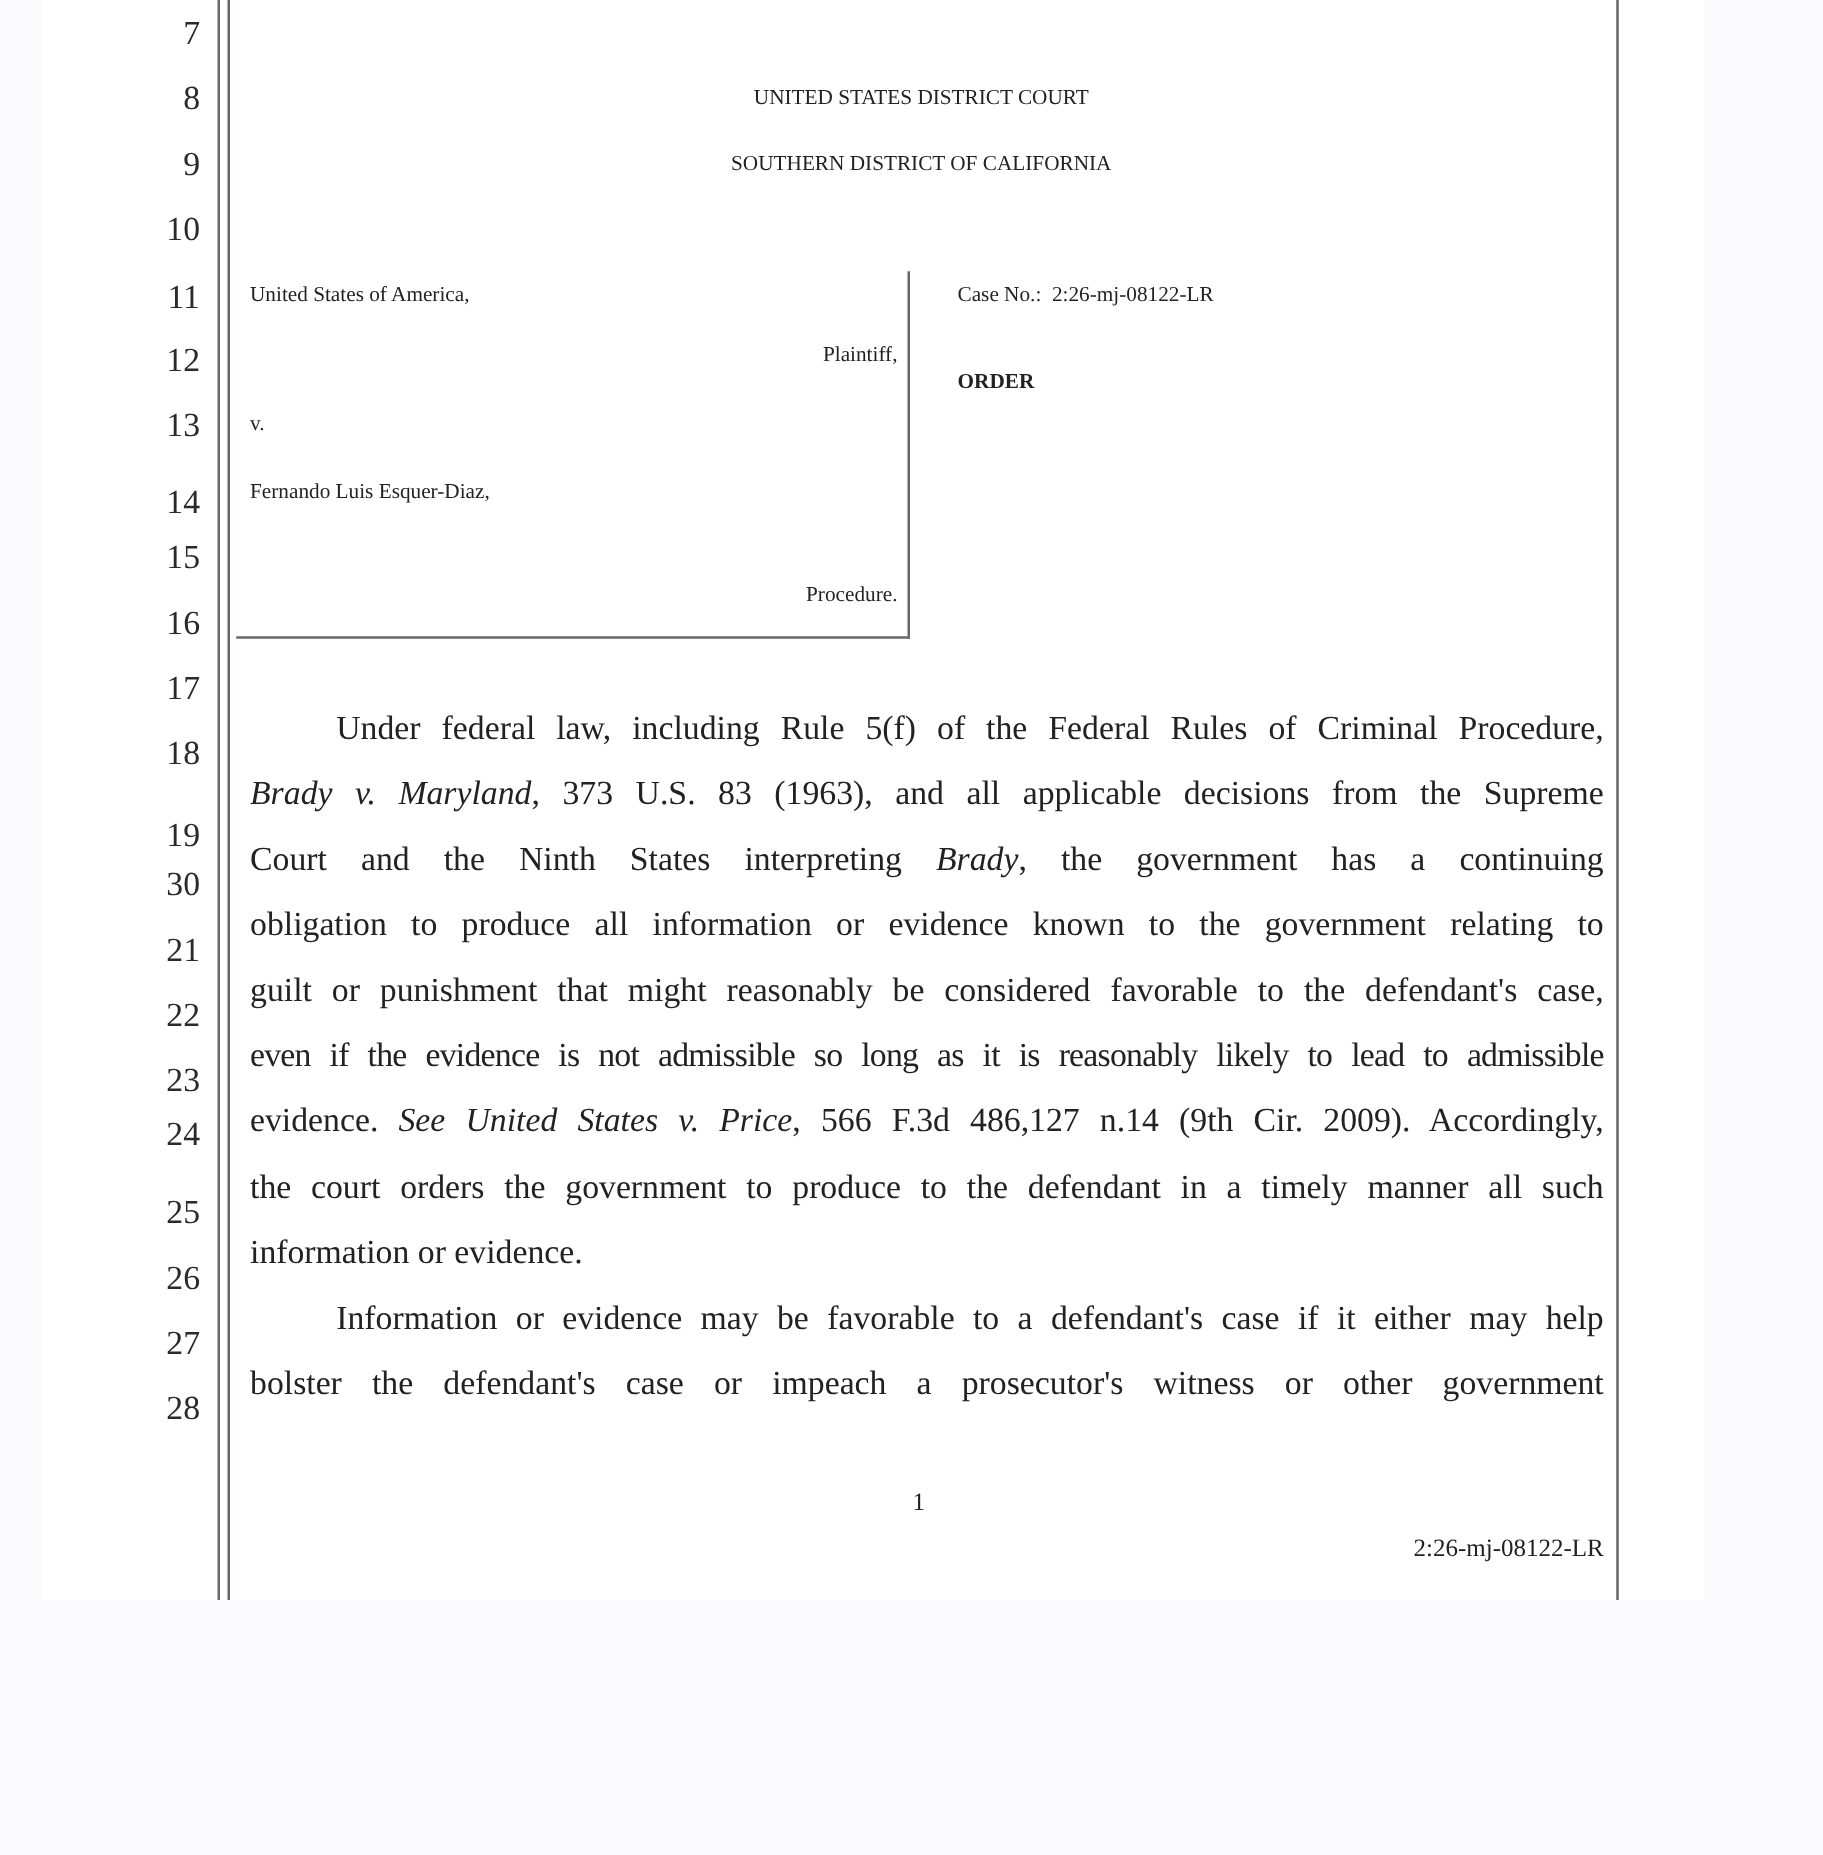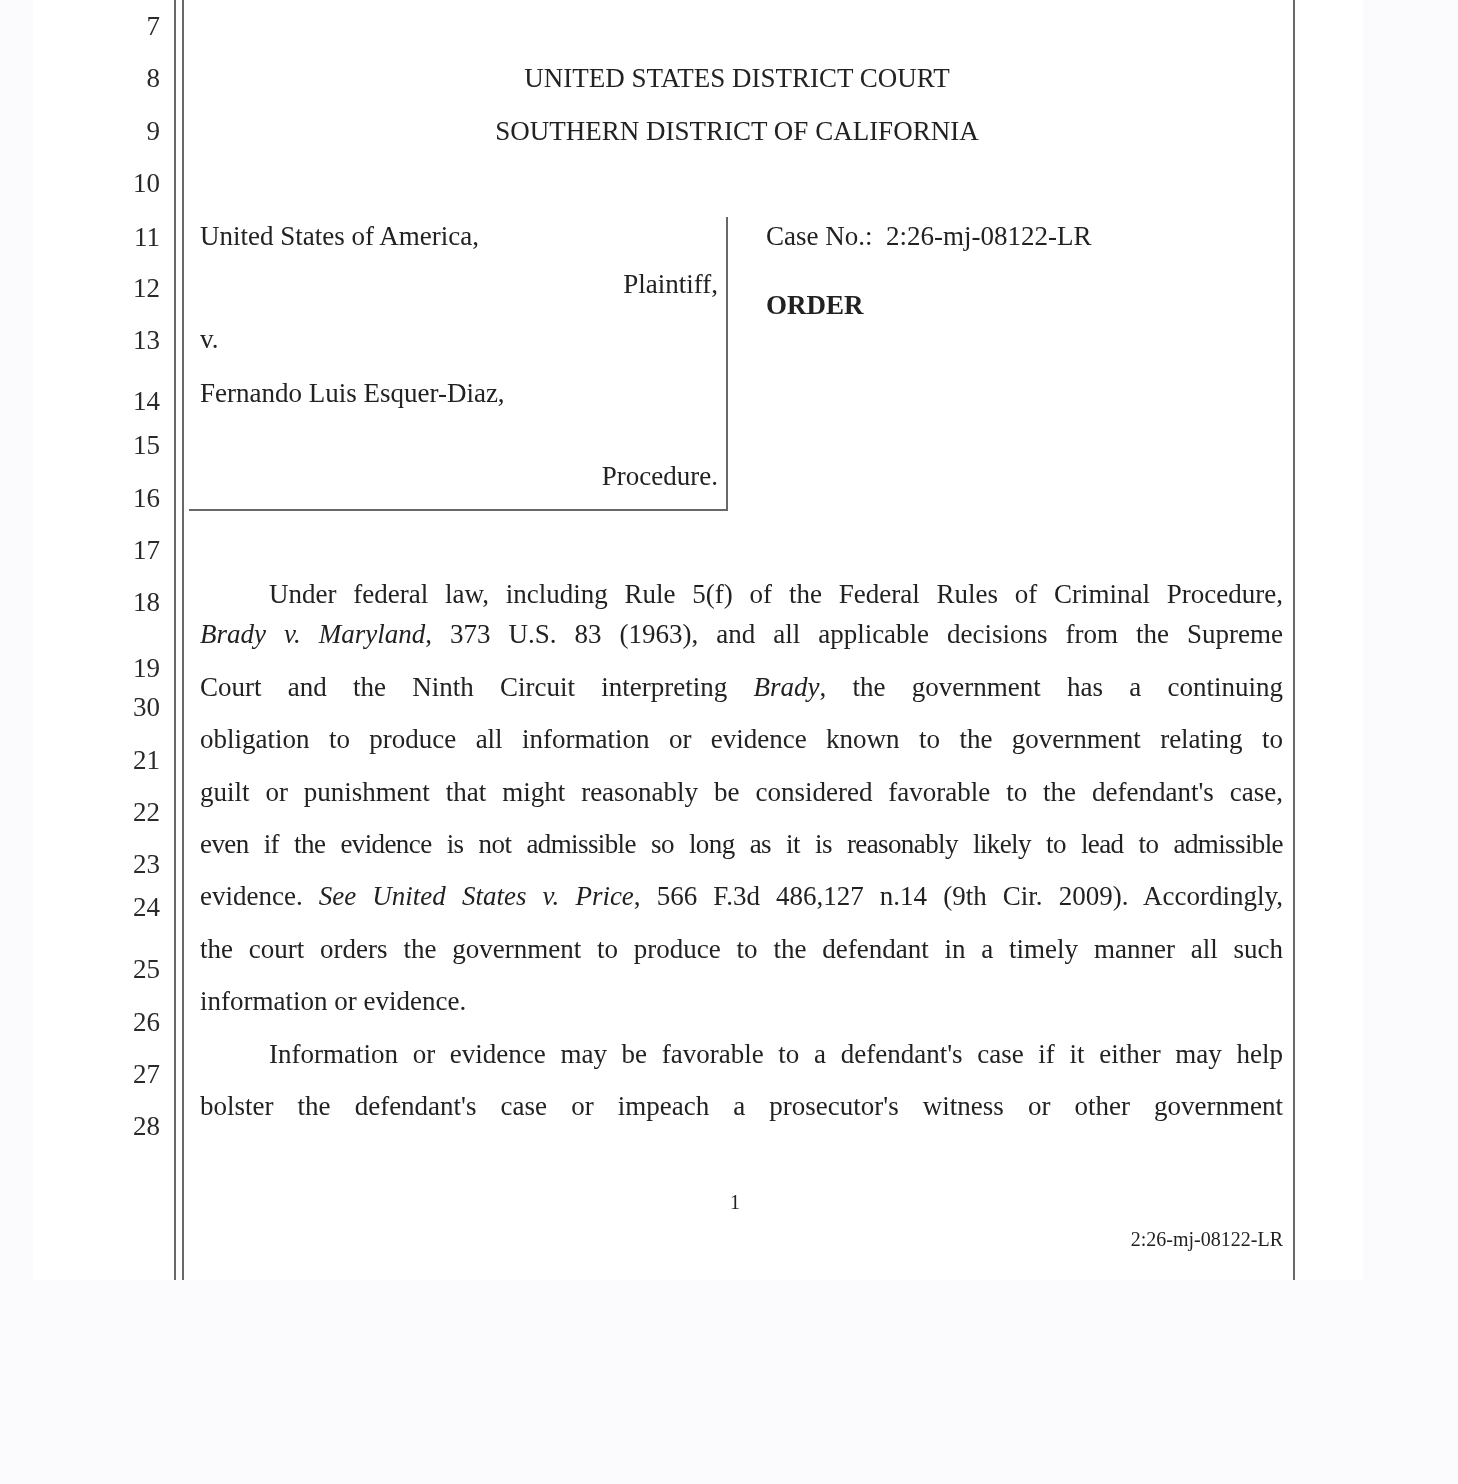--- a/index.html
+++ b/index.html
@@ -13,21 +13,21 @@
   }
   .page {
     position: absolute; left: 33px; top: 0; width: 1330px; height: 1280px;
     background: #ffffff;
   }
   .vline { position: absolute; top: 0; width: 2px; background: #6a6669; }
   .line-num {
     position: absolute; right: 1298px; width: 60px; text-align: right;
     font-size: 27px; line-height: 30px; color: #2a2a2a;
   }
-  .t { position: absolute; font-size: 27px; line-height: 30px; color: #222; white-space: nowrap; }
+  .t { position: absolute; font-size: 17px; line-height: 30px; color: #222; white-space: nowrap; }
   .center { left: 190px; width: 1094px; text-align: center; }
   .caption-box {
     position: absolute; left: 189px; top: 217px; width: 537px; height: 292px;
     border-right: 2px solid #6a6669; border-bottom: 2px solid #6a6669;
   }
   .caption-box::before {
     content: ""; position: absolute; right: -2px; top: 0; width: 2px; height: 100%;
   }
   .just {
     position: absolute; left: 200px; width: 1083px; font-size: 27px; line-height: 30px;
@@ -81,23 +81,23 @@
 <div class="t" style="left:200px;top:324px;">v.</div>
 <div class="t" style="left:200px;top:378px;">Fernando Luis Esquer-Diaz,</div>
 <div class="t" style="right:740px;top:461px;text-align:right;">Procedure.</div>
 
 <div class="t" style="left:766px;top:221px;">
   <span>Case No.:</span>&nbsp;
   <span>2:26-mj-08122-LR</span>
 </div>
 <div class="t bold" style="left:766px;top:290px;">ORDER</div>
 
-<div class="just indent" style="top:567px;margin-top:12px;">Under federal law, including Rule 5(f) of the Federal Rules of Criminal Procedure,</div>
+<div class="just indent" style="top:567px;">Under federal law, including Rule 5(f) of the Federal Rules of Criminal Procedure,</div>
 <div class="just" style="top:619px;"><i>Brady v. Maryland</i><span>, 373 U.S. 83 (1963), and all applicable decisions from the Supreme</span></div>
-<div class="just" style="top:672px;"><span>Court and the Ninth Circuit interpreting </span><i>Brady</i><span>, the government has a continuing</span></div>
+<div class="just" style="top:672px;"><span>Court and the Ninth States interpreting </span><i>Brady</i><span>, the government has a continuing</span></div>
 <div class="just" style="top:724px;">obligation to produce all information or evidence known to the government relating to</div>
 <div class="just" style="top:777px;">guilt or punishment that might reasonably be considered favorable to the defendant's case,</div>
 <div class="just" style="top:829px;letter-spacing:-0.6px;">even if the evidence is not admissible so long as it is reasonably likely to lead to admissible</div>
 <div class="just" style="top:881px;"><span>evidence. </span><i>See United States v. Price</i><span>, 566 F.3d 486,127 n.14 (9th Cir. 2009). Accordingly,</span></div>
 <div class="just" style="top:934px;">the court orders the government to produce to the defendant in a timely manner all such</div>
 <div class="just last" style="top:986px;">information or evidence.</div>
 
 <div class="just indent" style="top:1039px;">Information or evidence may be favorable to a defendant's case if it either may help</div>
 <div class="just" style="top:1091px;">bolster the defendant's case or impeach a prosecutor's witness or other government</div>
 

